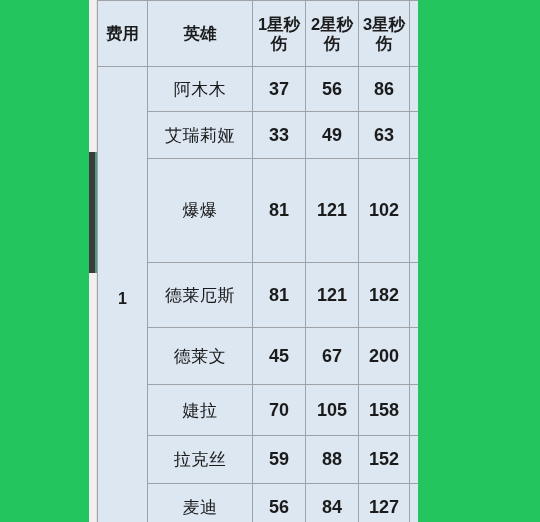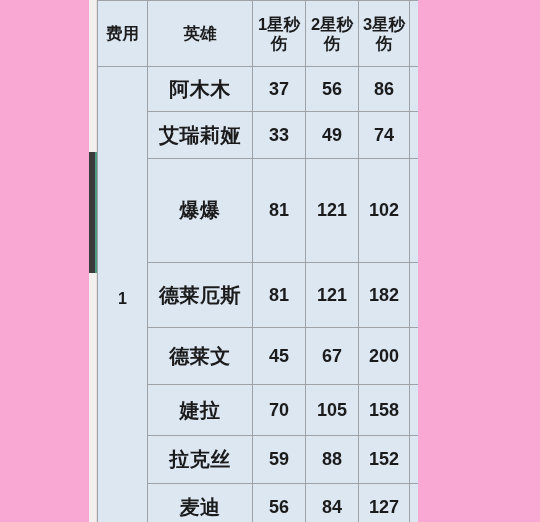--- a/index.html
+++ b/index.html
@@ -10,21 +10,21 @@
   body {
     width: 540px;
     height: 522px;
     overflow: hidden;
     font-family: "Liberation Sans", "DejaVu Sans", sans-serif;
   }
   #screen {
     position: relative;
     width: 540px;
     height: 522px;
-    background: #f9a8d4;
+    background: #22c55e;
   }
 
   
   #scrollbar-track {
     position: absolute;
     left: 89px;
     top: 0;
     width: 8px;
     height: 522px;
     background: #f1f0ee;
@@ -98,22 +98,22 @@
     color: #2b2b2b;
   }
   th.h-star {
     font-weight: 700;
     color: #101010;
     padding: 0 1px;
   }
 
   
   td.hero {
-    font-size: 20px;
-    font-weight: 700;
+    font-size: 17px;
+    font-weight: 400;
     color: #2b2b2b;
     letter-spacing: 0.5px;
   }
   td.num {
     font-size: 18px;
     font-weight: 700;
     color: #101010;
   }
   td.cost {
     font-size: 16px;
@@ -159,21 +159,21 @@
           <td class="num">37</td>
           <td class="num">56</td>
           <td class="num">86</td>
           <td class="pad"></td>
         </tr>
 
         <tr style="height:47px">
           <td class="hero">艾瑞莉娅</td>
           <td class="num">33</td>
           <td class="num">49</td>
-          <td class="num">74</td>
+          <td class="num">63</td>
           <td class="pad"></td>
         </tr>
 
         <tr style="height:104px">
           <td class="hero">爆爆</td>
           <td class="num">81</td>
           <td class="num">121</td>
           <td class="num">102</td>
           <td class="pad"></td>
         </tr>

